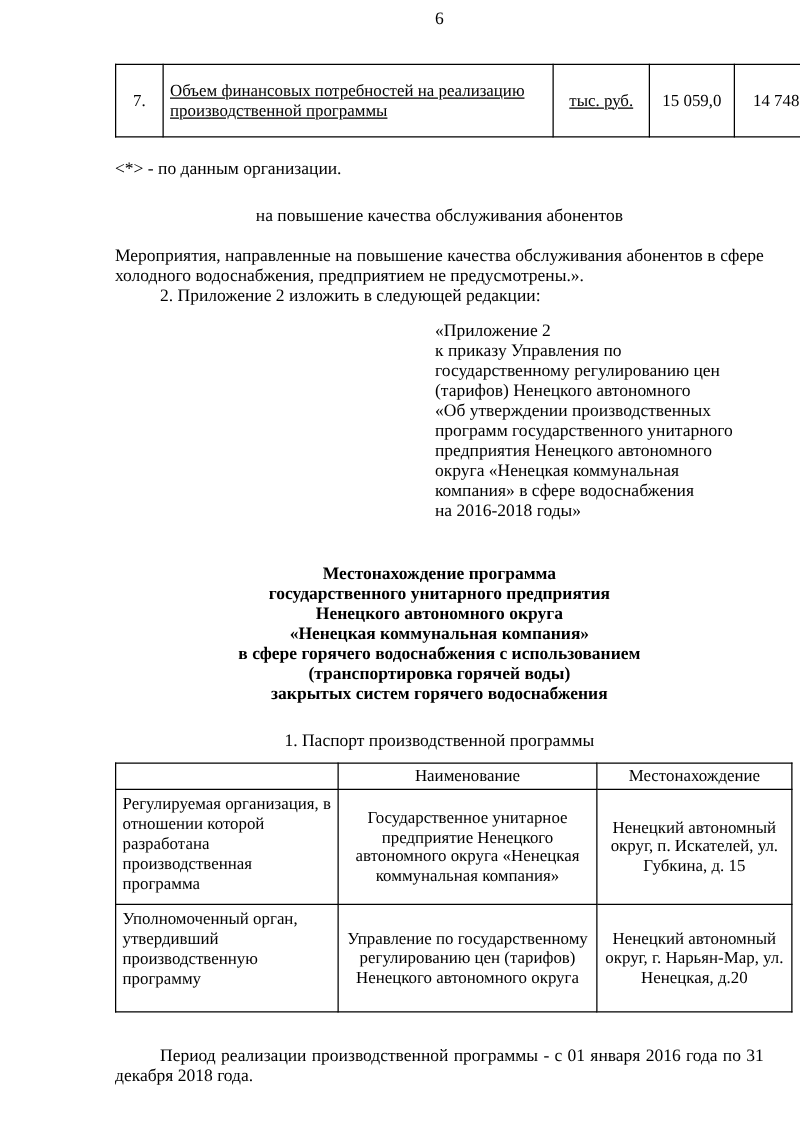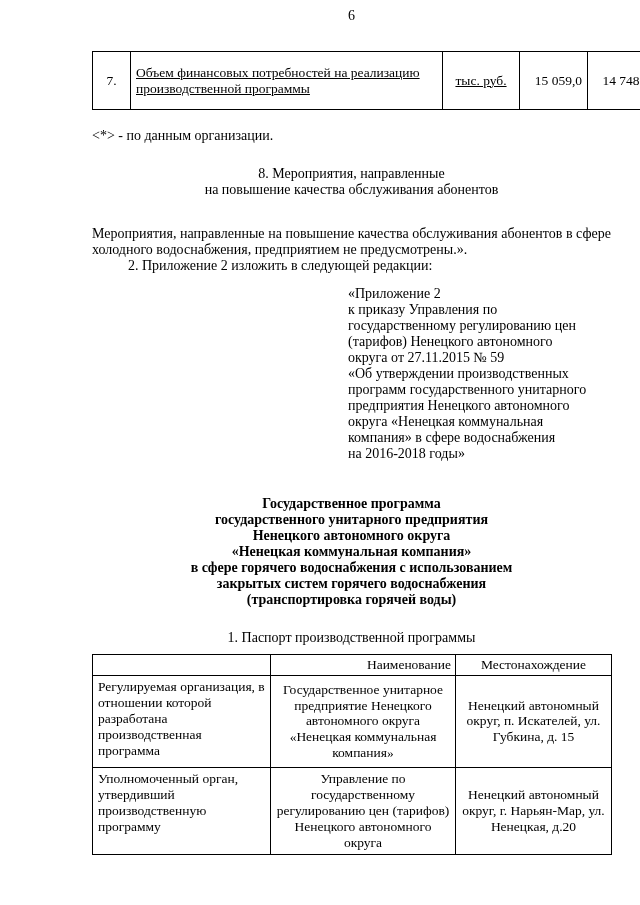--- a/index.html
+++ b/index.html
@@ -29,41 +29,41 @@
     vertical-align: middle;
     word-wrap: break-word;
   }
 
   
   .top-table { margin-top: 27px; }
   .top-table td { height: 58px; }
   .top-table .c-num   { width: 38px;  text-align: center; }
   .top-table .c-desc  { width: 312px; text-align: left; text-decoration: underline; }
   .top-table .c-unit  { width: 77px;  text-align: center; text-decoration: underline; }
-  .top-table .c-val1  { width: 68px;  text-align: right; }
+  .top-table .c-val1  { width: 68px;  text-align: center; }
   .top-table .c-val2  { width: 77px;  text-align: center; }
 
   .footnote { margin-top: 18px; line-height: 16px; }
 
   .section-heading { margin-top: 22px; text-align: center; line-height: 16px; }
 
-  .para-just { margin-top: 28px; text-align: justify; line-height: 16px; }
+  .para-just { margin-top: 16px; text-align: justify; line-height: 16px; }
   .para-indent { text-indent: 36px; line-height: 16px; text-align: justify; }
 
   .annex-block { margin-top: 12px; margin-left: 256px; line-height: 16px; }
   .annex-block div { white-space: nowrap; }
 
   .title-block { margin-top: 34px; text-align: center; font-weight: bold; line-height: 16px; }
 
   .passport-heading { margin-top: 22px; text-align: center; line-height: 16px; }
 
   .passport-table { margin-top: 8px; }
   .passport-table th { text-align: center; padding: 2px 4px; }
   .passport-table .col-label    { width: 178px; }
-  .passport-table .col-name     { width: 185px; text-align: right; }
+  .passport-table .col-name     { width: 207px; }
   .passport-table .col-location { width: 156px; margin-top: 12px; }
   .passport-table td.cell-label { text-align: left; vertical-align: top; }
   .passport-table td.cell-name,
   .passport-table td.cell-location { text-align: center; vertical-align: middle; }
   .passport-table tr.row-1 td { height: 92px; }
   .passport-table tr.row-2 td { height: 86px; }
 
   .closing-para { margin-top: 28px; text-indent: 36px; text-align: justify; line-height: 16px; }
 </style>
 </head>
@@ -81,49 +81,47 @@
         <td class="c-unit">тыс. руб.</td>
         <td class="c-val1">15 059,0</td>
         <td class="c-val2">14 748,6</td>
       </tr>
     </tbody>
   </table>
 
   <div class="footnote">&lt;*&gt; - по данным организации.</div>
 
   <div class="section-heading">
-    <div>8. Мероприятия, направленные</div>
     <div>на повышение качества обслуживания абонентов</div>
   </div>
 
   <div class="para-just">Мероприятия, направленные на повышение качества обслуживания абонентов в сфере холодного водоснабжения, предприятием не предусмотрены.».</div>
   <div class="para-indent">2. Приложение 2 изложить в следующей редакции:</div>
 
   <div class="annex-block">
     <div>«Приложение 2</div>
     <div>к приказу Управления по</div>
     <div>государственному регулированию цен</div>
     <div>(тарифов) Ненецкого автономного</div>
-    <div>округа от 27.11.2015 № 59</div>
     <div>«Об утверждении производственных</div>
     <div>программ государственного унитарного</div>
     <div>предприятия Ненецкого автономного</div>
     <div>округа «Ненецкая коммунальная</div>
     <div>компания» в сфере водоснабжения</div>
     <div>на 2016-2018 годы»</div>
   </div>
 
   <div class="title-block">
-    <div>Государственное программа</div>
+    <div>Местонахождение программа</div>
     <div>государственного унитарного предприятия</div>
     <div>Ненецкого автономного округа</div>
     <div>«Ненецкая коммунальная компания»</div>
     <div>в сфере горячего водоснабжения с использованием</div>
+    <div>(транспортировка горячей воды)</div>
     <div>закрытых систем горячего водоснабжения</div>
-    <div>(транспортировка горячей воды)</div>
   </div>
 
   <div class="passport-heading">1. Паспорт производственной программы</div>
 
   <table class="passport-table">
     <tbody>
       <tr class="row-header">
         <th class="col-label"></th>
         <th class="col-name">Наименование</th>
         <th class="col-location">Местонахождение</th>
@@ -134,14 +132,15 @@
         <td class="cell-location">Ненецкий автономный округ, п. Искателей, ул. Губкина, д. 15</td>
       </tr>
       <tr class="row-2">
         <td class="cell-label">Уполномоченный орган, утвердивший производственную программу</td>
         <td class="cell-name">Управление по государственному регулированию цен (тарифов) Ненецкого автономного округа</td>
         <td class="cell-location">Ненецкий автономный округ, г. Нарьян-Мар, ул. Ненецкая, д.20</td>
       </tr>
     </tbody>
   </table>
 
+  <div class="closing-para">Период реализации производственной программы - с 01 января 2016 года по 31 декабря 2018 года.</div>
 
 </div>
 
 </body></html>

